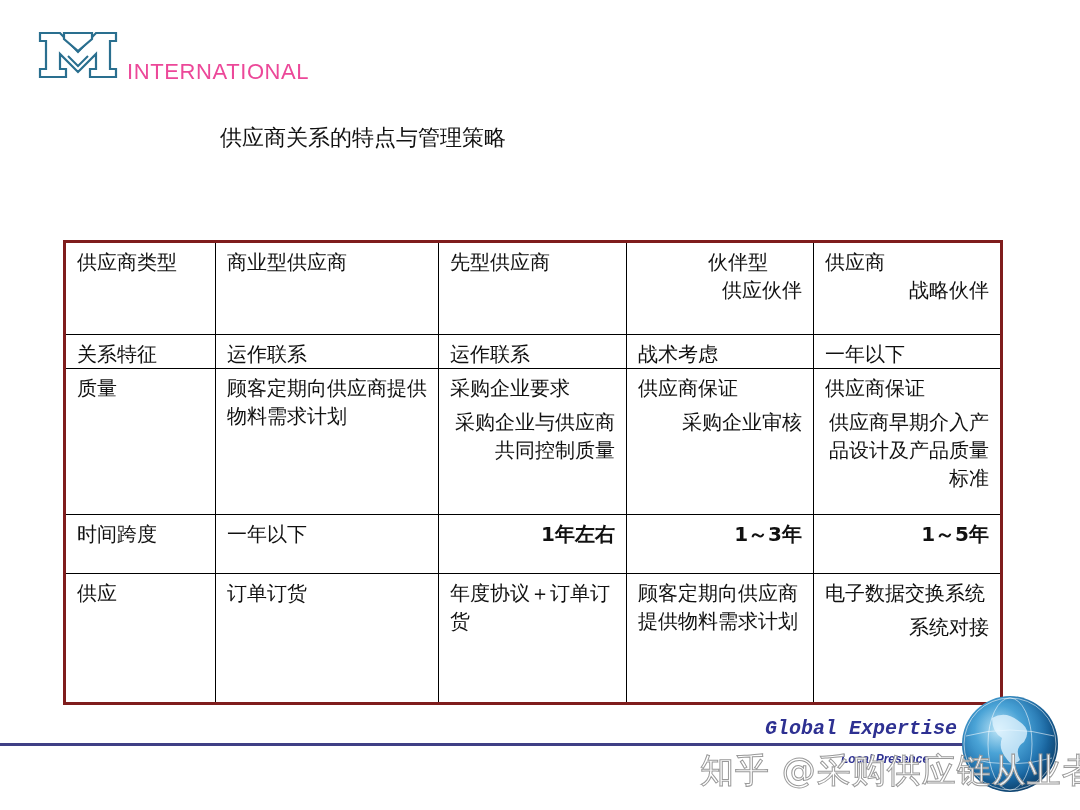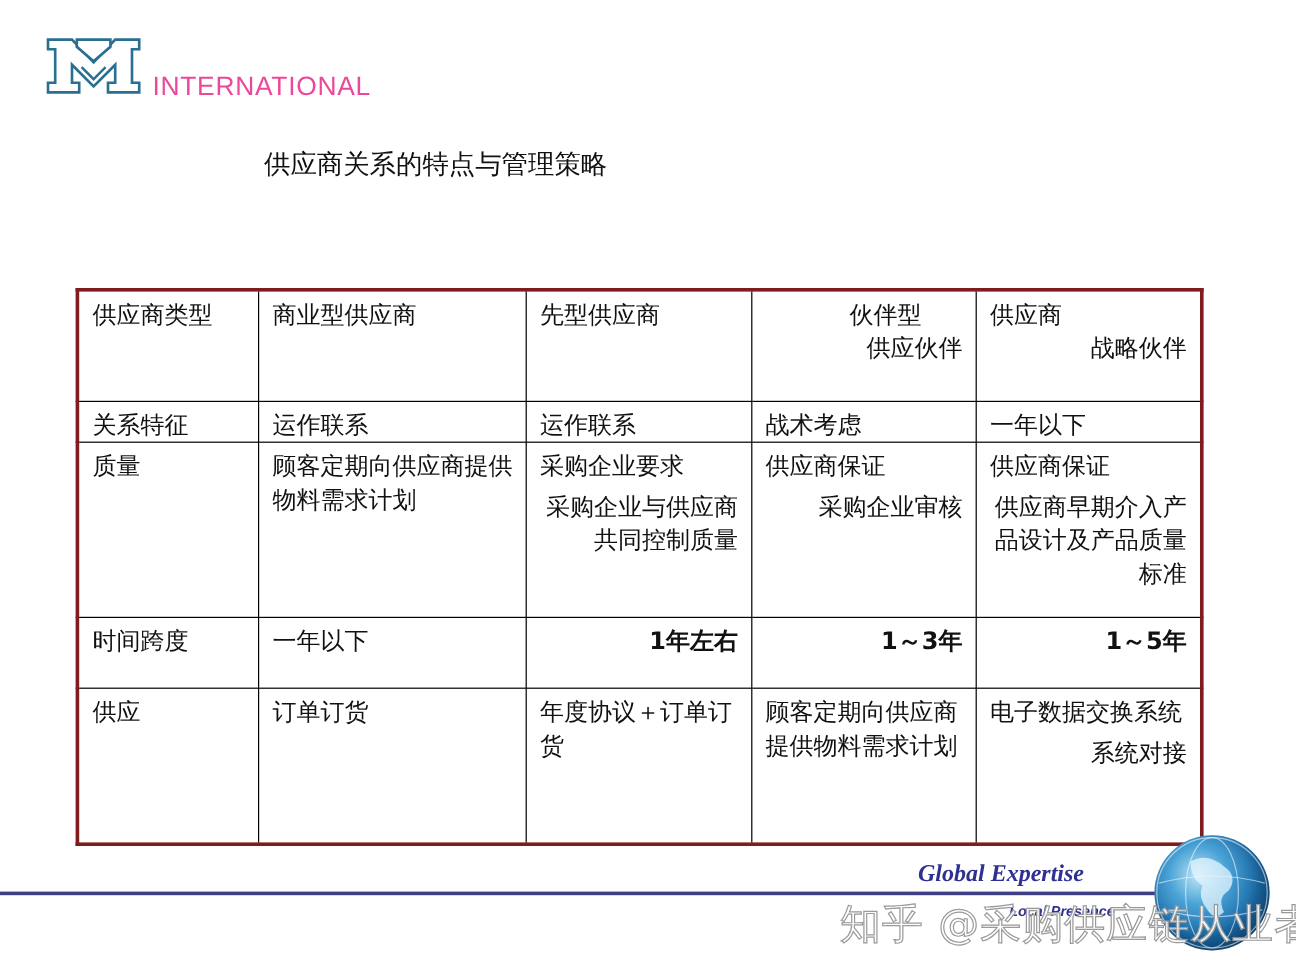--- a/index.html
+++ b/index.html
@@ -25,21 +25,21 @@
   table.grid td {
     border:1.5px solid #000; vertical-align:top;
     padding:5px 11px 0 11px; font-size:20px; line-height:28px;
     font-family:"DejaVu Sans","Liberation Sans",sans-serif; color:#111;
   }
   table.grid td .p { display:block; }
   table.grid td .p + .p { margin-top:6px;text-align:right; }
   table.grid td .p.tight + .p.tight { margin-top:0; }
   .serifnum { font-family:"Liberation Serif","DejaVu Serif",serif; font-weight:bold;text-align:right; }
   .footer-line { position:absolute; left:0; top:743px; width:975px; height:3px; background:#3f3f85; }
-  .tagline { position:absolute; left:765px; top:717px; font-family:Liberation Serif, serif; font-style:italic;
+  .tagline { position:absolute; left:765px; top:717px; font-family:Liberation Mono, monospace; font-style:italic;
     font-weight:bold; font-size:20px; color:#2e3192; }
   .tagline2 { position:absolute; left:841px; top:752px; font-family:"Liberation Sans",sans-serif; font-style:italic;
     font-weight:bold; font-size:12px; color:#2e3192; }
   .globe { position:absolute; left:962px; top:696px; width:96px; height:96px; border-radius:50%;
     background: radial-gradient(circle at 38% 35%, #bfe6f7 0%, #4aa3d6 28%, #1a6aa8 60%, #0d3d6b 100%);
     box-shadow: inset -6px -8px 14px rgba(0,0,0,0.25); }
   .globe svg { position:absolute; left:0; top:0; }
   .watermark { position:absolute; left:700px; top:748px; font-size:34px; color:rgba(255,255,255,0.9);
     -webkit-text-stroke:1px #9a9a9a; font-family:"DejaVu Sans",sans-serif; white-space:nowrap; letter-spacing:1px; }
 </style>

